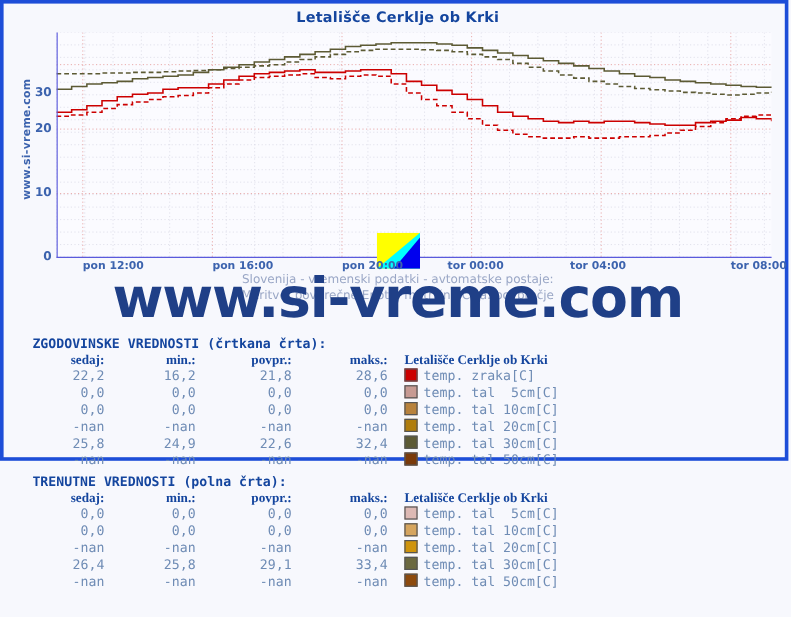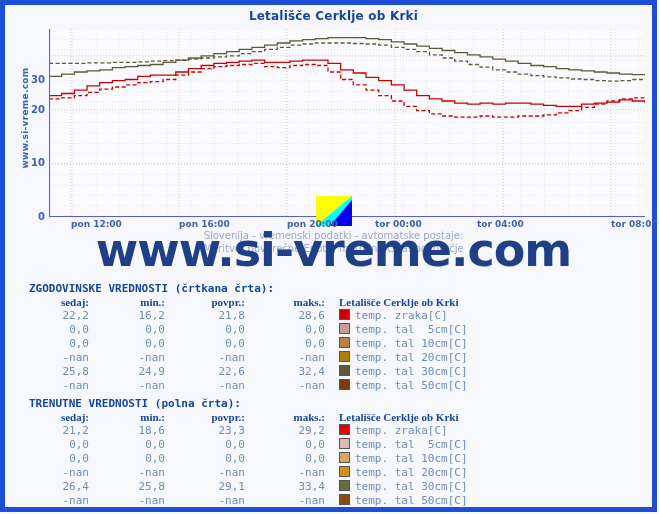--- a/index.html
+++ b/index.html
@@ -4,22 +4,22 @@
 <style>
   html,body{margin:0;padding:0;}
   body{
     width:659px;height:514px;
     background:#f7f8fd;
     font-family:"DejaVu Sans Mono","Liberation Mono",monospace;
     overflow:hidden;
     position:relative;
   }
   #frame{
-    position:absolute;left:0;top:0;width:657px;height:512px;
-    border:5px solid #1d4ed8;
+    position:absolute;left:0;top:0;width:657px;height:384px;
+    border:3px solid #1d4ed8;
     background:#f7f8fd;
     box-sizing:border-box;
   }
   
   #title{
     position:absolute;left:0;top:4px;width:657px;
     text-align:center;
     font-family:"DejaVu Sans","Liberation Sans",sans-serif;
     font-weight:bold;font-size:12px;color:#14459e;
     letter-spacing:.2px;
@@ -255,27 +255,20 @@
       <tr>
         <th class="c0">sedaj:</th>
         <th class="c1">min.:</th>
         <th class="c2">povpr.:</th>
         <th class="c3">maks.:</th>
         <th class="labh">Letališče Cerklje ob Krki</th>
       </tr>
         </thead>
         <tbody>
           <tr>
-            <td class="c0">21,2</td>
-            <td class="c1">18,6</td>
-            <td class="c2">23,3</td>
-            <td class="c3">29,2</td>
-            <td class="lab"><span class="sw" style="background: rgb(230, 0, 0);"></span><span>temp. zraka[C]</span></td>
-          </tr>
-          <tr>
             <td class="c0">0,0</td>
             <td class="c1">0,0</td>
             <td class="c2">0,0</td>
             <td class="c3">0,0</td>
             <td class="lab"><span class="sw" style="background: rgb(221, 185, 180);"></span><span>temp. tal  5cm[C]</span></td>
           </tr>
           <tr>
             <td class="c0">0,0</td>
             <td class="c1">0,0</td>
             <td class="c2">0,0</td>

